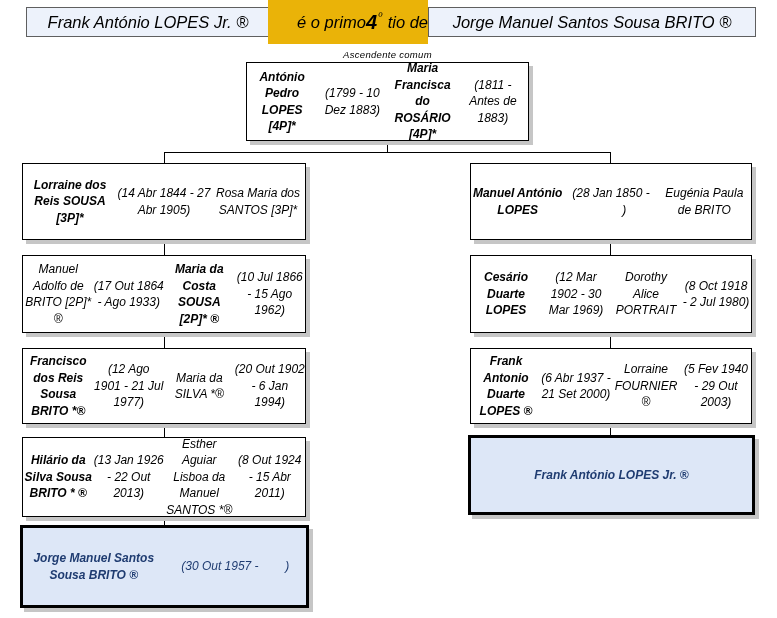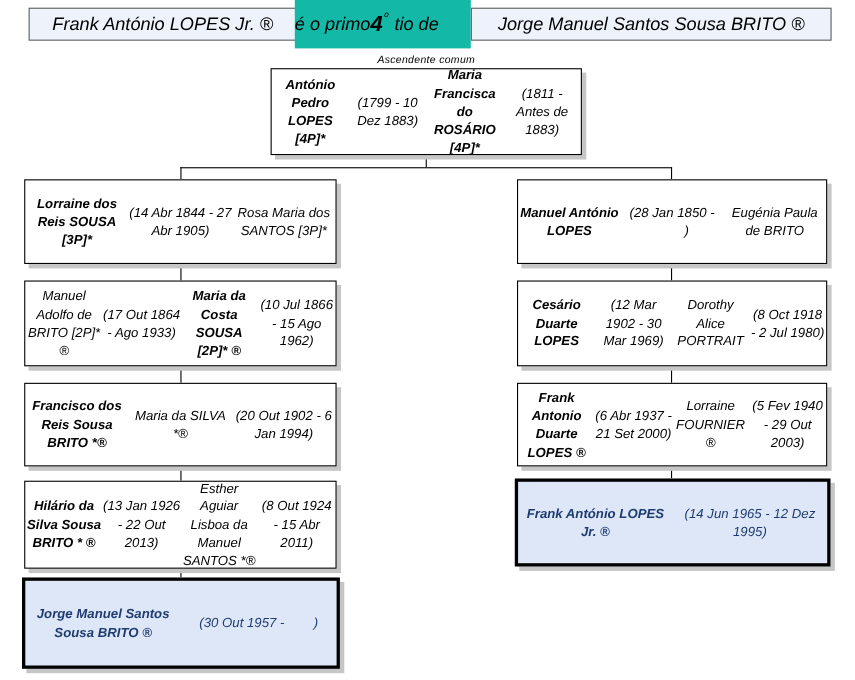--- a/index.html
+++ b/index.html
@@ -8,22 +8,22 @@
     font-family:"Liberation Sans", sans-serif;color:#000;overflow:hidden;
   }
   .abs{position:absolute;font-style:italic;}
   
   .hdr-box{
     background:#EDF2FB;border:1px solid #5f5f5f;
     display:flex;align-items:center;justify-content:center;
     font-size:16.5px;white-space:nowrap;
   }
   .yellow{
-    background:#14b8a6;
-    display:flex;align-items:center;justify-content:flex-start;
+    background:#eab308;
+    display:flex;align-items:center;justify-content:flex-end;
     font-size:16.5px;white-space:nowrap;
   }
   .yellow .num{font-weight:bold;font-size:20px;line-height:20px;}
   .yellow .ord{font-size:11px;position:relative;top:-6px;margin:0 1px 0 1px;}
   .small-label{
     font-size:9.5px;text-align:center;letter-spacing:0.3px;
   }
   
   .node{
     background:#ffffff;border:1px solid #000;
@@ -86,20 +86,21 @@
 
 <div class="abs node" style="left:22px;top:255px;width:282px;height:76px">
   <div class="ln">Manuel Adolfo de BRITO [2P]* ®</div>
   <div class="ln">(17 Out 1864 - Ago 1933)</div>
   <div class="ln b">Maria da Costa SOUSA [2P]* ®</div>
   <div class="ln">(10 Jul 1866 - 15 Ago 1962)</div>
 </div>
 
 <div class="abs node" style="left:22px;top:348px;width:282px;height:74px">
   <div class="ln b">Francisco dos Reis Sousa BRITO *®</div>
+  <div class="ln">(12 Ago 1901 - 21 Jul 1977)</div>
   <div class="ln">Maria da SILVA *®</div>
   <div class="ln">(20 Out 1902 - 6 Jan 1994)</div>
 </div>
 
 <div class="abs node" style="left:22px;top:437px;width:282px;height:78px">
   <div class="ln b">Hilário da Silva Sousa BRITO * ®</div>
   <div class="ln">(13 Jan 1926 - 22 Out 2013)</div>
   <div class="ln">Esther Aguiar Lisboa da Manuel SANTOS *®</div>
   <div class="ln">(8 Out 1924 - 15 Abr 2011)</div>
 </div>
@@ -124,14 +125,13 @@
 
 <div class="abs node" style="left:470px;top:348px;width:280px;height:74px">
   <div class="ln b">Frank Antonio Duarte LOPES ®</div>
   <div class="ln">(6 Abr 1937 - 21 Set 2000)</div>
   <div class="ln">Lorraine FOURNIER ®</div>
   <div class="ln">(5 Fev 1940 - 29 Out 2003)</div>
 </div>
 
 <div class="abs node hl" style="left:468px;top:435px;width:281px;height:74px">
   <div class="ln b">Frank António LOPES Jr. ®</div>
-  <div class="ln">(14 Jun 1965 - 12 Dez 1995)</div>
 </div>
 
 </body></html>

